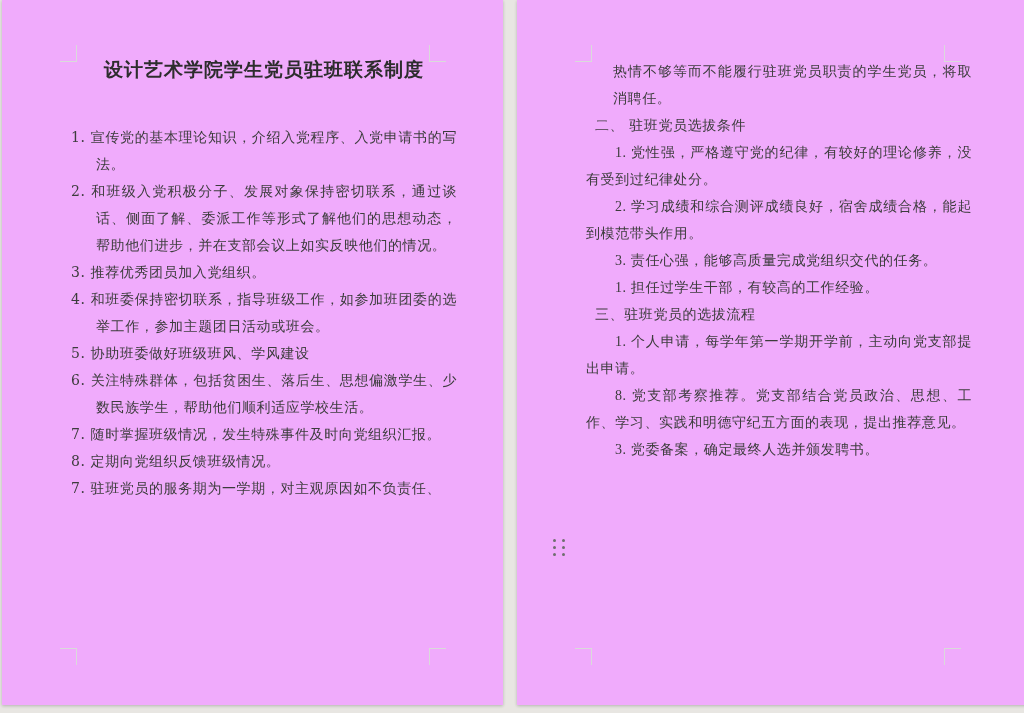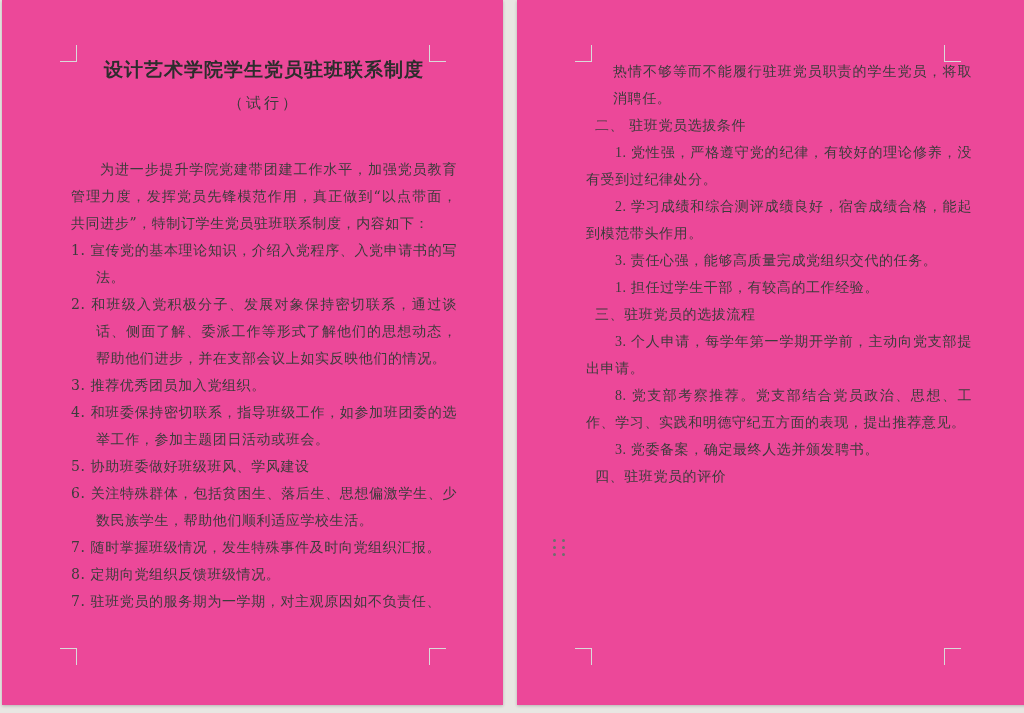--- a/index.html
+++ b/index.html
@@ -13,21 +13,21 @@
   }
   .stage {
     position: relative;
     width: 1024px;
     height: 713px;
   }
   .page {
     position: absolute;
     top: 0;
     height: 705px;
-    background: #ec4899;
+    background: #f0abfc;
     box-shadow: 0 1px 3px rgba(0,0,0,0.22);
   }
   #page1 { left: 2px;   width: 501px; }
   #page2 { left: 517px; width: 586px; }
 
   
   .mark { position: absolute; width: 16px; height: 16px; }
   .mark.tl { left: 58px;  top: 45px;  border-right: 1px solid #dadada; border-bottom: 1px solid #dadada; }
   .mark.tr { left: 427px; top: 45px;  border-left: 1px solid #dadada;  border-bottom: 1px solid #dadada; }
   .mark.bl { left: 58px;  top: 648px; border-right: 1px solid #dadada; border-top: 1px solid #dadada; }
@@ -95,23 +95,21 @@
 
 <div class="stage">
 
   <div class="page" id="page1">
     <div class="mark tl"></div>
     <div class="mark tr"></div>
     <div class="mark bl"></div>
     <div class="mark br"></div>
     <div class="content">
       <h1 class="doc-title">设计艺术学院学生党员驻班联系制度</h1>
-      <div class="doc-subtitle">（试行）</div>
       <div class="body-block">
-          <p class="para t-intro">为进一步提升学院党建带团建工作水平，加强党员教育管理力度，发挥党员先锋模范作用，真正做到“以点带面，共同进步”，特制订学生党员驻班联系制度，内容如下：</p>
           <p class="para t-list">1. 宣传党的基本理论知识，介绍入党程序、入党申请书的写法。</p>
           <p class="para t-list">2. 和班级入党积极分子、发展对象保持密切联系，通过谈话、侧面了解、委派工作等形式了解他们的思想动态，帮助他们进步，并在支部会议上如实反映他们的情况。</p>
           <p class="para t-list">3. 推荐优秀团员加入党组织。</p>
           <p class="para t-list">4. 和班委保持密切联系，指导班级工作，如参加班团委的选举工作，参加主题团日活动或班会。</p>
           <p class="para t-list">5. 协助班委做好班级班风、学风建设</p>
           <p class="para t-list">6. 关注特殊群体，包括贫困生、落后生、思想偏激学生、少数民族学生，帮助他们顺利适应学校生活。</p>
           <p class="para t-list">7. 随时掌握班级情况，发生特殊事件及时向党组织汇报。</p>
           <p class="para t-list">8. 定期向党组织反馈班级情况。</p>
           <p class="para t-list">7. 驻班党员的服务期为一学期，对主观原因如不负责任、</p>
         </div>
@@ -125,24 +123,23 @@
     <div class="mark br"></div>
     <div class="content">
       <div>
           <p class="para t-listcont">热情不够等而不能履行驻班党员职责的学生党员，将取消聘任。</p>
           <p class="para t-section">二、 驻班党员选拔条件</p>
           <p class="para t-pindent">1. 党性强，严格遵守党的纪律，有较好的理论修养，没有受到过纪律处分。</p>
           <p class="para t-pindent">2. 学习成绩和综合测评成绩良好，宿舍成绩合格，能起到模范带头作用。</p>
           <p class="para t-pindent">3. 责任心强，能够高质量完成党组织交代的任务。</p>
           <p class="para t-pindent">1. 担任过学生干部，有较高的工作经验。</p>
           <p class="para t-section">三、驻班党员的选拔流程</p>
-          <p class="para t-pindent">3. 个人申请，每学年第一学期开学前，主动向党支部提出申请。</p>
+          <p class="para t-pindent">1. 个人申请，每学年第一学期开学前，主动向党支部提出申请。</p>
           <p class="para t-pindent">8. 党支部考察推荐。党支部结合党员政治、思想、工作、学习、实践和明德守纪五方面的表现，提出推荐意见。</p>
           <p class="para t-pindent">3. 党委备案，确定最终人选并颁发聘书。</p>
-          <p class="para t-section">四、驻班党员的评价</p>
         </div>
     </div>
     <div class="drag-handle">
       <span class="dot"></span>
         <span class="dot"></span>
       <span class="dot"></span>
         <span class="dot"></span>
       <span class="dot"></span>
         <span class="dot"></span>
     </div>

